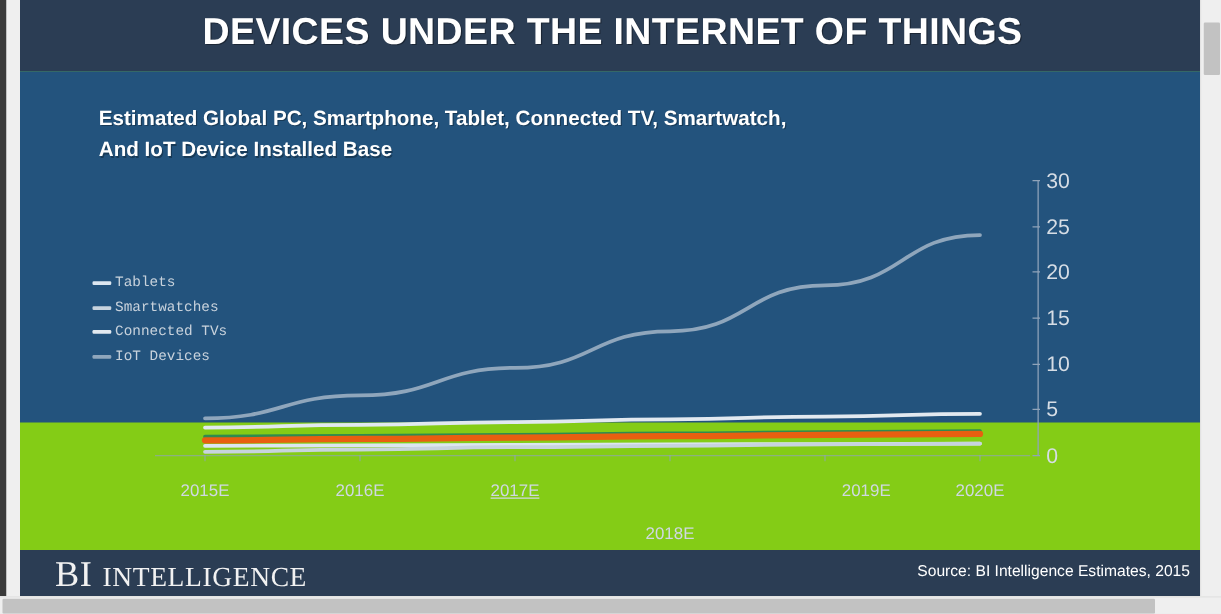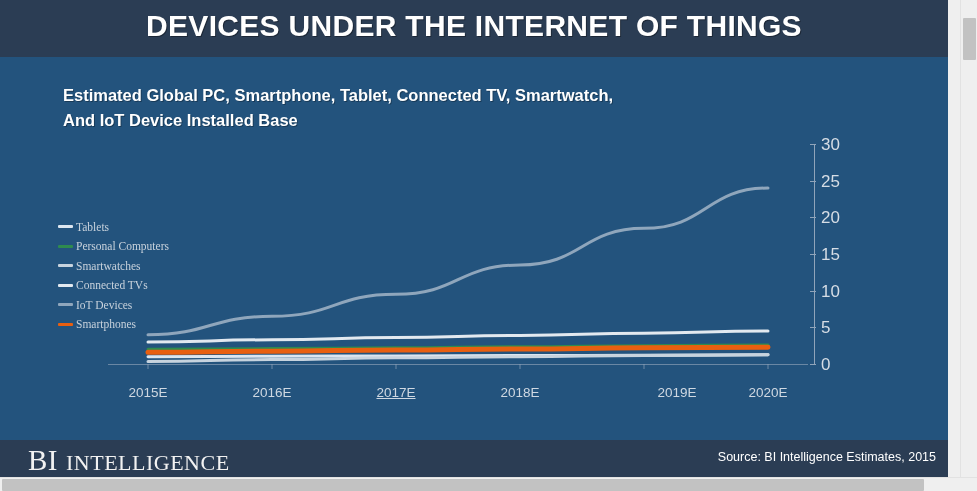--- a/index.html
+++ b/index.html
@@ -11,21 +11,21 @@
   }
   #app {
     position: relative;
     width: 977px; height: 491px;
     background: #efefef;
   }
 
   
   #slide {
     position: absolute;
-    left: 0; top: 0px;
+    left: 16px; top: 0px;
     width: 948px; height: 477px;
     background: #84cc16;
     overflow: hidden;
   }
 
   
   #header {
     position: absolute;
     left: 0; top: 0;
     width: 948px; height: 57px;
@@ -41,21 +41,21 @@
     font-weight: bold;
     letter-spacing: 0.3px;
     font-family: "Liberation Sans", sans-serif;
     text-shadow: 1px 1px 0 rgba(0,0,0,.35);
   }
 
   
   #body {
     position: absolute;
     left: 0; top: 57px;
-    width: 948px; height: 383px;
+    width: 948px; height: 281px;
     background: #23537d;
   }
 
   #subtitle {
     position: absolute;
     left: 63px; top: 26px;
     width: 790px;
     color: #ffffff;
     font-size: 16.5px;
     font-weight: bold;
@@ -91,21 +91,21 @@
   .legend-swatch {
     width: 15px; height: 3px;
     margin-right: 3px;
     flex: 0 0 auto;
     border-radius: 1px;
   }
   .legend-label {
     color: #c8d2dc;
     font-size: 11.5px;
     white-space: nowrap;
-    font-family: Liberation Serif, serif;
+    font-family: Liberation Mono, monospace;
   }
 
   
   #yaxis {
     position: absolute;
     left: 808px; top: 7px;
     height: 236px;
     width: 60px;
   }
   #yaxis .spine {
@@ -226,38 +226,30 @@
       </div>
 
       <div id="chart">
 
         <div id="legend">
             <div class="legend-row">
               <span class="legend-swatch" style="background: rgb(220, 230, 240);"></span>
               <span class="legend-label">Tablets</span>
             </div>
             <div class="legend-row">
-              <span class="legend-swatch" style="background: rgb(46, 139, 79);"></span>
-              <span class="legend-label">Personal Computers</span>
-            </div>
-            <div class="legend-row">
               <span class="legend-swatch" style="background: rgb(199, 211, 222);"></span>
               <span class="legend-label">Smartwatches</span>
             </div>
             <div class="legend-row">
               <span class="legend-swatch" style="background: rgb(226, 233, 240);"></span>
               <span class="legend-label">Connected TVs</span>
             </div>
             <div class="legend-row">
               <span class="legend-swatch" style="background: rgb(143, 166, 188);"></span>
               <span class="legend-label">IoT Devices</span>
-            </div>
-            <div class="legend-row">
-              <span class="legend-swatch" style="background: rgb(232, 95, 16);"></span>
-              <span class="legend-label">Smartphones</span>
             </div>
           </div>
 
         <div id="plot">
           <svg id="plot-svg" viewBox="0 0 700 236" preserveAspectRatio="none">
               <line x1="0" x2="700" y1="220.5" y2="220.5" stroke="#90a4ba" stroke-width="1" opacity="0.65"></line>
               <line x1="40" x2="40" y1="220" y2="225" stroke="#90a4ba" stroke-width="1" opacity="0.7"></line>
               <line x1="164" x2="164" y1="220" y2="225" stroke="#90a4ba" stroke-width="1" opacity="0.7"></line>
               <line x1="288" x2="288" y1="220" y2="225" stroke="#90a4ba" stroke-width="1" opacity="0.7"></line>
               <line x1="412" x2="412" y1="220" y2="225" stroke="#90a4ba" stroke-width="1" opacity="0.7"></line>
@@ -301,21 +293,21 @@
             <div class="ytick" style="top: 0px;">
               <span class="mark"></span>
               <span class="ylab">30</span>
             </div>
           </div>
 
         <div id="xaxis">
             <span class="xlab" style="left: 40px;">2015E</span>
             <span class="xlab" style="left: 164px;">2016E</span>
             <span class="xlab" style="left: 288px; text-decoration: underline;">2017E</span>
-            <span class="xlab" style="left: 412px;">2018E</span>
+            <span class="xlab" style="left: 412px; margin-top: 34px;">2018E</span>
             <span class="xlab" style="left: 536px; margin-left: 33px;">2019E</span>
             <span class="xlab" style="left: 660px;">2020E</span>
           </div>
 
       </div>
     </div>
 
     <div id="footer">
       <div id="logo"><span>BI</span><span class="sm" style="margin-left:8px;">I</span><span class="sm">NTELLIGENCE</span></div>
       <div id="source">Source: BI Intelligence Estimates, 2015</div>

